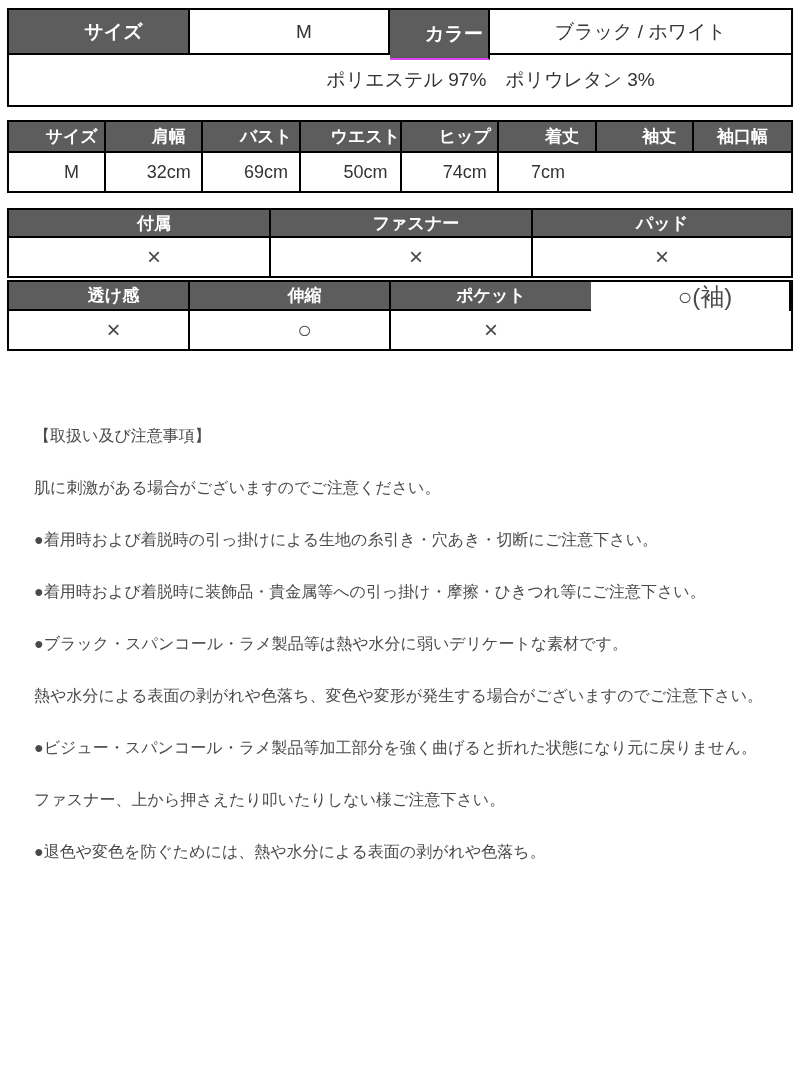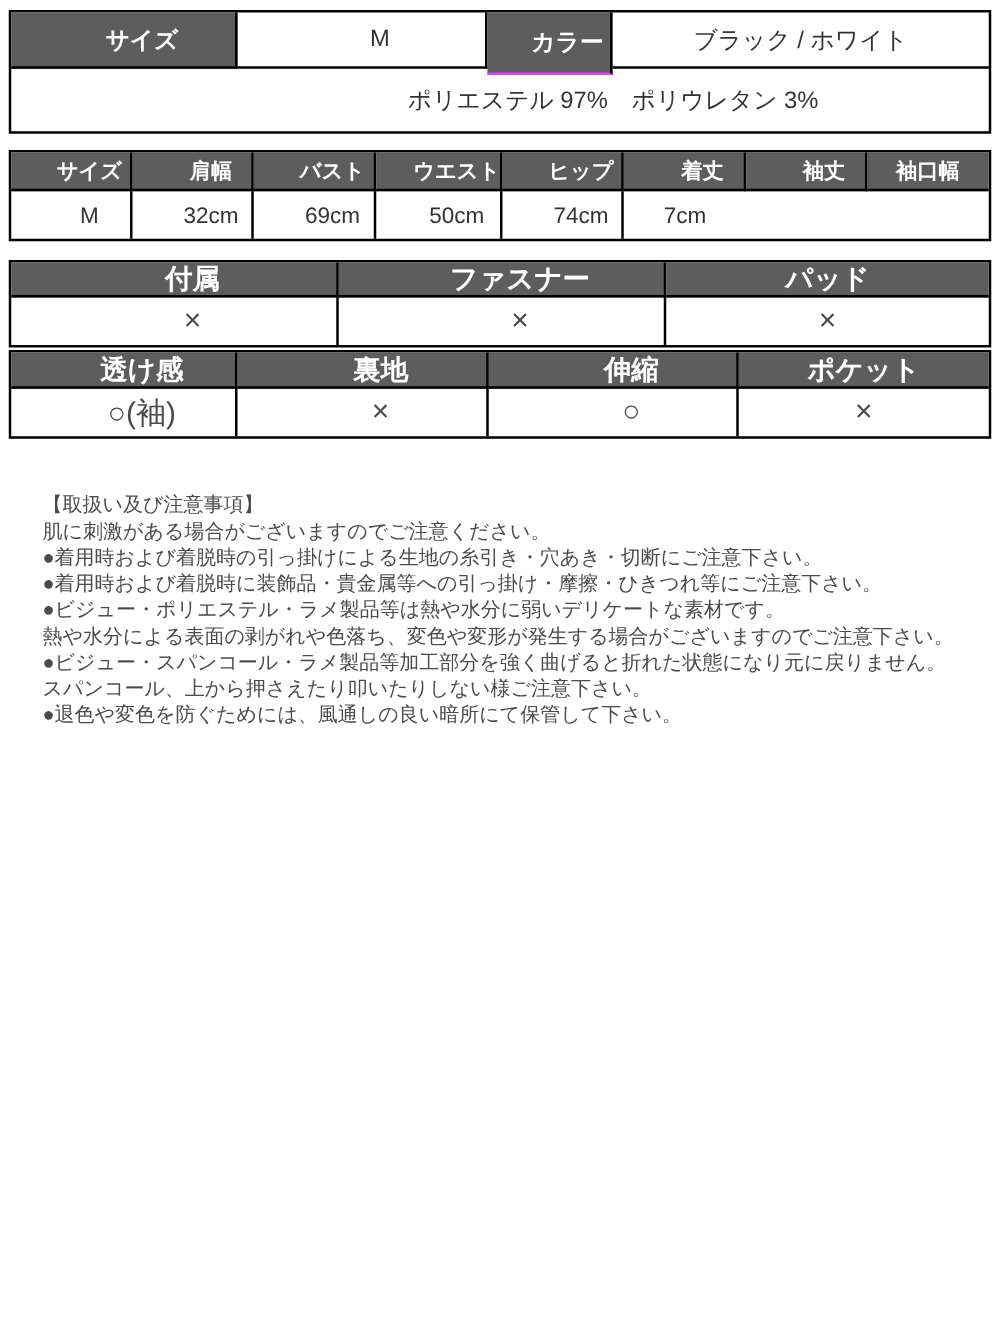--- a/index.html
+++ b/index.html
@@ -65,38 +65,38 @@
     top: 208px;
     grid-template-columns: 262px 262px 1fr;
     grid-template-rows: 28px 38px;
   }
   
   #features-b-table {
     top: 280px;
     grid-template-columns: 181px 201px 200px 1fr;
     grid-template-rows: 29px 38px;
   }
-  #features-a-table .hd, #features-b-table .hd { font-size: 22px; }
+  #features-a-table .hd, #features-b-table .hd { font-size: 17px; }
   #features-a-table .val, #features-b-table .val {
     font-size: 24px;
     color: #4a4a4a;
     font-weight: 300;
   }
 
   
   #notes {
     position: absolute;
     left: 34px;
     top: 394px;
     width: 760px;
     color: #4a4a4a;
     font-size: 16px;
     line-height: 21px;
   }
-  #notes div { white-space: nowrap; }
+  #notes div { white-space: nowrap; margin-top: 31px; }
 </style>
 </head>
 <body>
 
 <div class="page">
 
   <div class="tbl" id="spec-table">
     <div class="cell hd br bb">サイズ</div>
     <div class="cell val br bb">M</div>
     <div class="cell hd br overhang">カラー</div>
@@ -125,34 +125,33 @@
     <div class="cell hd br bb">付属</div>
     <div class="cell hd br bb">ファスナー</div>
     <div class="cell hd bb">パッド</div>
     <div class="cell val br">×</div>
     <div class="cell val br">×</div>
     <div class="cell val">×</div>
   </div>
 
   <div class="tbl" id="features-b-table">
     <div class="cell hd br bb">透け感</div>
-    <div class="cell hd br bb">裏地</div>
     <div class="cell hd br bb">伸縮</div>
     <div class="cell hd bb">ポケット</div>
     <div class="cell val br">○(袖)</div>
     <div class="cell val br">×</div>
     <div class="cell val br">○</div>
     <div class="cell val">×</div>
   </div>
 
   <div id="notes">
     <div>【取扱い及び注意事項】</div>
     <div>肌に刺激がある場合がございますのでご注意ください。</div>
     <div>●着用時および着脱時の引っ掛けによる生地の糸引き・穴あき・切断にご注意下さい。</div>
     <div>●着用時および着脱時に装飾品・貴金属等への引っ掛け・摩擦・ひきつれ等にご注意下さい。</div>
-    <div>●ビジュー・ポリエステル・ラメ製品等は熱や水分に弱いデリケートな素材です。</div>
+    <div>●ブラック・スパンコール・ラメ製品等は熱や水分に弱いデリケートな素材です。</div>
     <div>熱や水分による表面の剥がれや色落ち、変色や変形が発生する場合がございますのでご注意下さい。</div>
     <div>●ビジュー・スパンコール・ラメ製品等加工部分を強く曲げると折れた状態になり元に戻りません。</div>
-    <div>スパンコール、上から押さえたり叩いたりしない様ご注意下さい。</div>
-    <div>●退色や変色を防ぐためには、風通しの良い暗所にて保管して下さい。</div>
+    <div>ファスナー、上から押さえたり叩いたりしない様ご注意下さい。</div>
+    <div>●退色や変色を防ぐためには、熱や水分による表面の剥がれや色落ち。</div>
   </div>
 
 </div>
 
 </body></html>

